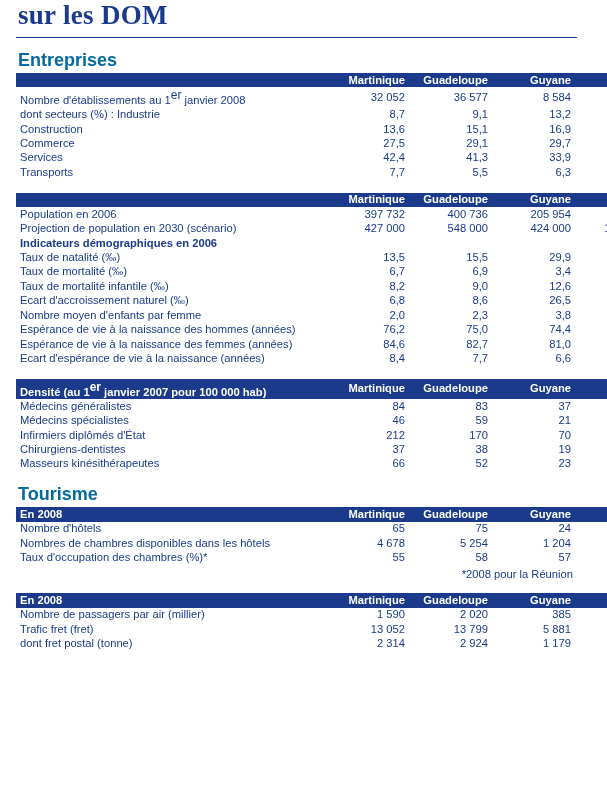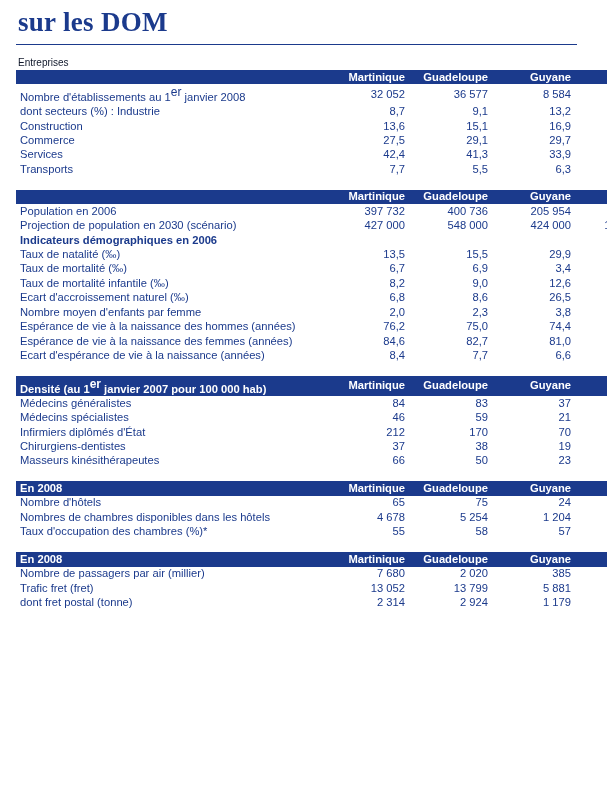--- a/index.html
+++ b/index.html
@@ -9,43 +9,43 @@
   }
   body {
     width: 607px;
     height: 808px;
     font-family: "Liberation Sans", sans-serif;
     color: #1b3a8c;
     position: relative;
     overflow: hidden;
   }
   .page {
-    padding: 7px 16px 0 16px;
+    padding: 0 16px 0 16px;
     box-sizing: border-box;
     width: 593px;
   }
   .doc-title {
     font-family: "Liberation Serif", serif;
     font-size: 27px;
     font-weight: bold;
     color: #1b3a8c;
     letter-spacing: 0.3px;
     margin: 0 0 6px 2px;
   }
   .title-rule {
     border-bottom: 1px solid #1b3a8c;
     margin: 0 0 12px 0;
   }
   .section {
     margin-bottom: 13px;
   }
   .section-title {
-    font-size: 10px;
-    font-weight: normal;
-    color: #0f172a;
+    font-size: 18px;
+    font-weight: bold;
+    color: #0369a1;
     margin: 0 0 2px 2px;
   }
   table.data {
     width: 100%;
     border-collapse: collapse;
     font-size: 11.2px;
     color: #1b3a8c;
     table-layout: fixed;
   }
   table.data th, table.data td {
@@ -286,28 +286,29 @@
             <tr>
               <td class="lbl">Chirurgiens-dentistes</td>
               <td class="num">37</td>
               <td class="num">38</td>
               <td class="num">19</td>
               <td class="num">53</td>
             </tr>
             <tr>
               <td class="lbl">Masseurs kinésithérapeutes</td>
               <td class="num">66</td>
-              <td class="num">50</td>
+              <td class="num">52</td>
               <td class="num">23</td>
               <td class="num">95</td>
             </tr>
           </tbody>
         </table>
       </div>
       <div class="section">
+        <div class="section-title">Tourisme</div>
         <table class="data">
           <thead>
             <tr>
               <th class="lbl">En 2008</th>
               <th class="num">Martinique</th>
               <th class="num">Guadeloupe</th>
               <th class="num">Guyane</th>
               <th class="num">Réunion</th>
             </tr>
           </thead>
@@ -328,36 +329,37 @@
             </tr>
             <tr>
               <td class="lbl">Taux d'occupation des chambres (%)*</td>
               <td class="num">55</td>
               <td class="num">58</td>
               <td class="num">57</td>
               <td class="num">58</td>
             </tr>
           </tbody>
         </table>
+        <div class="footnote">*2008 pour la Réunion</div>
       </div>
       <div class="section">
         <table class="data">
           <thead>
             <tr>
               <th class="lbl">En 2008</th>
               <th class="num">Martinique</th>
               <th class="num">Guadeloupe</th>
               <th class="num">Guyane</th>
               <th class="num">Réunion</th>
             </tr>
           </thead>
           <tbody>
             <tr>
               <td class="lbl">Nombre de passagers par air (millier)</td>
-              <td class="num">7 680</td>
+              <td class="num">1 590</td>
               <td class="num">2 020</td>
               <td class="num">385</td>
               <td class="num">1 782</td>
             </tr>
             <tr>
               <td class="lbl">Trafic fret (fret)</td>
               <td class="num">13 052</td>
               <td class="num">13 799</td>
               <td class="num">5 881</td>
               <td class="num">26 921</td>

